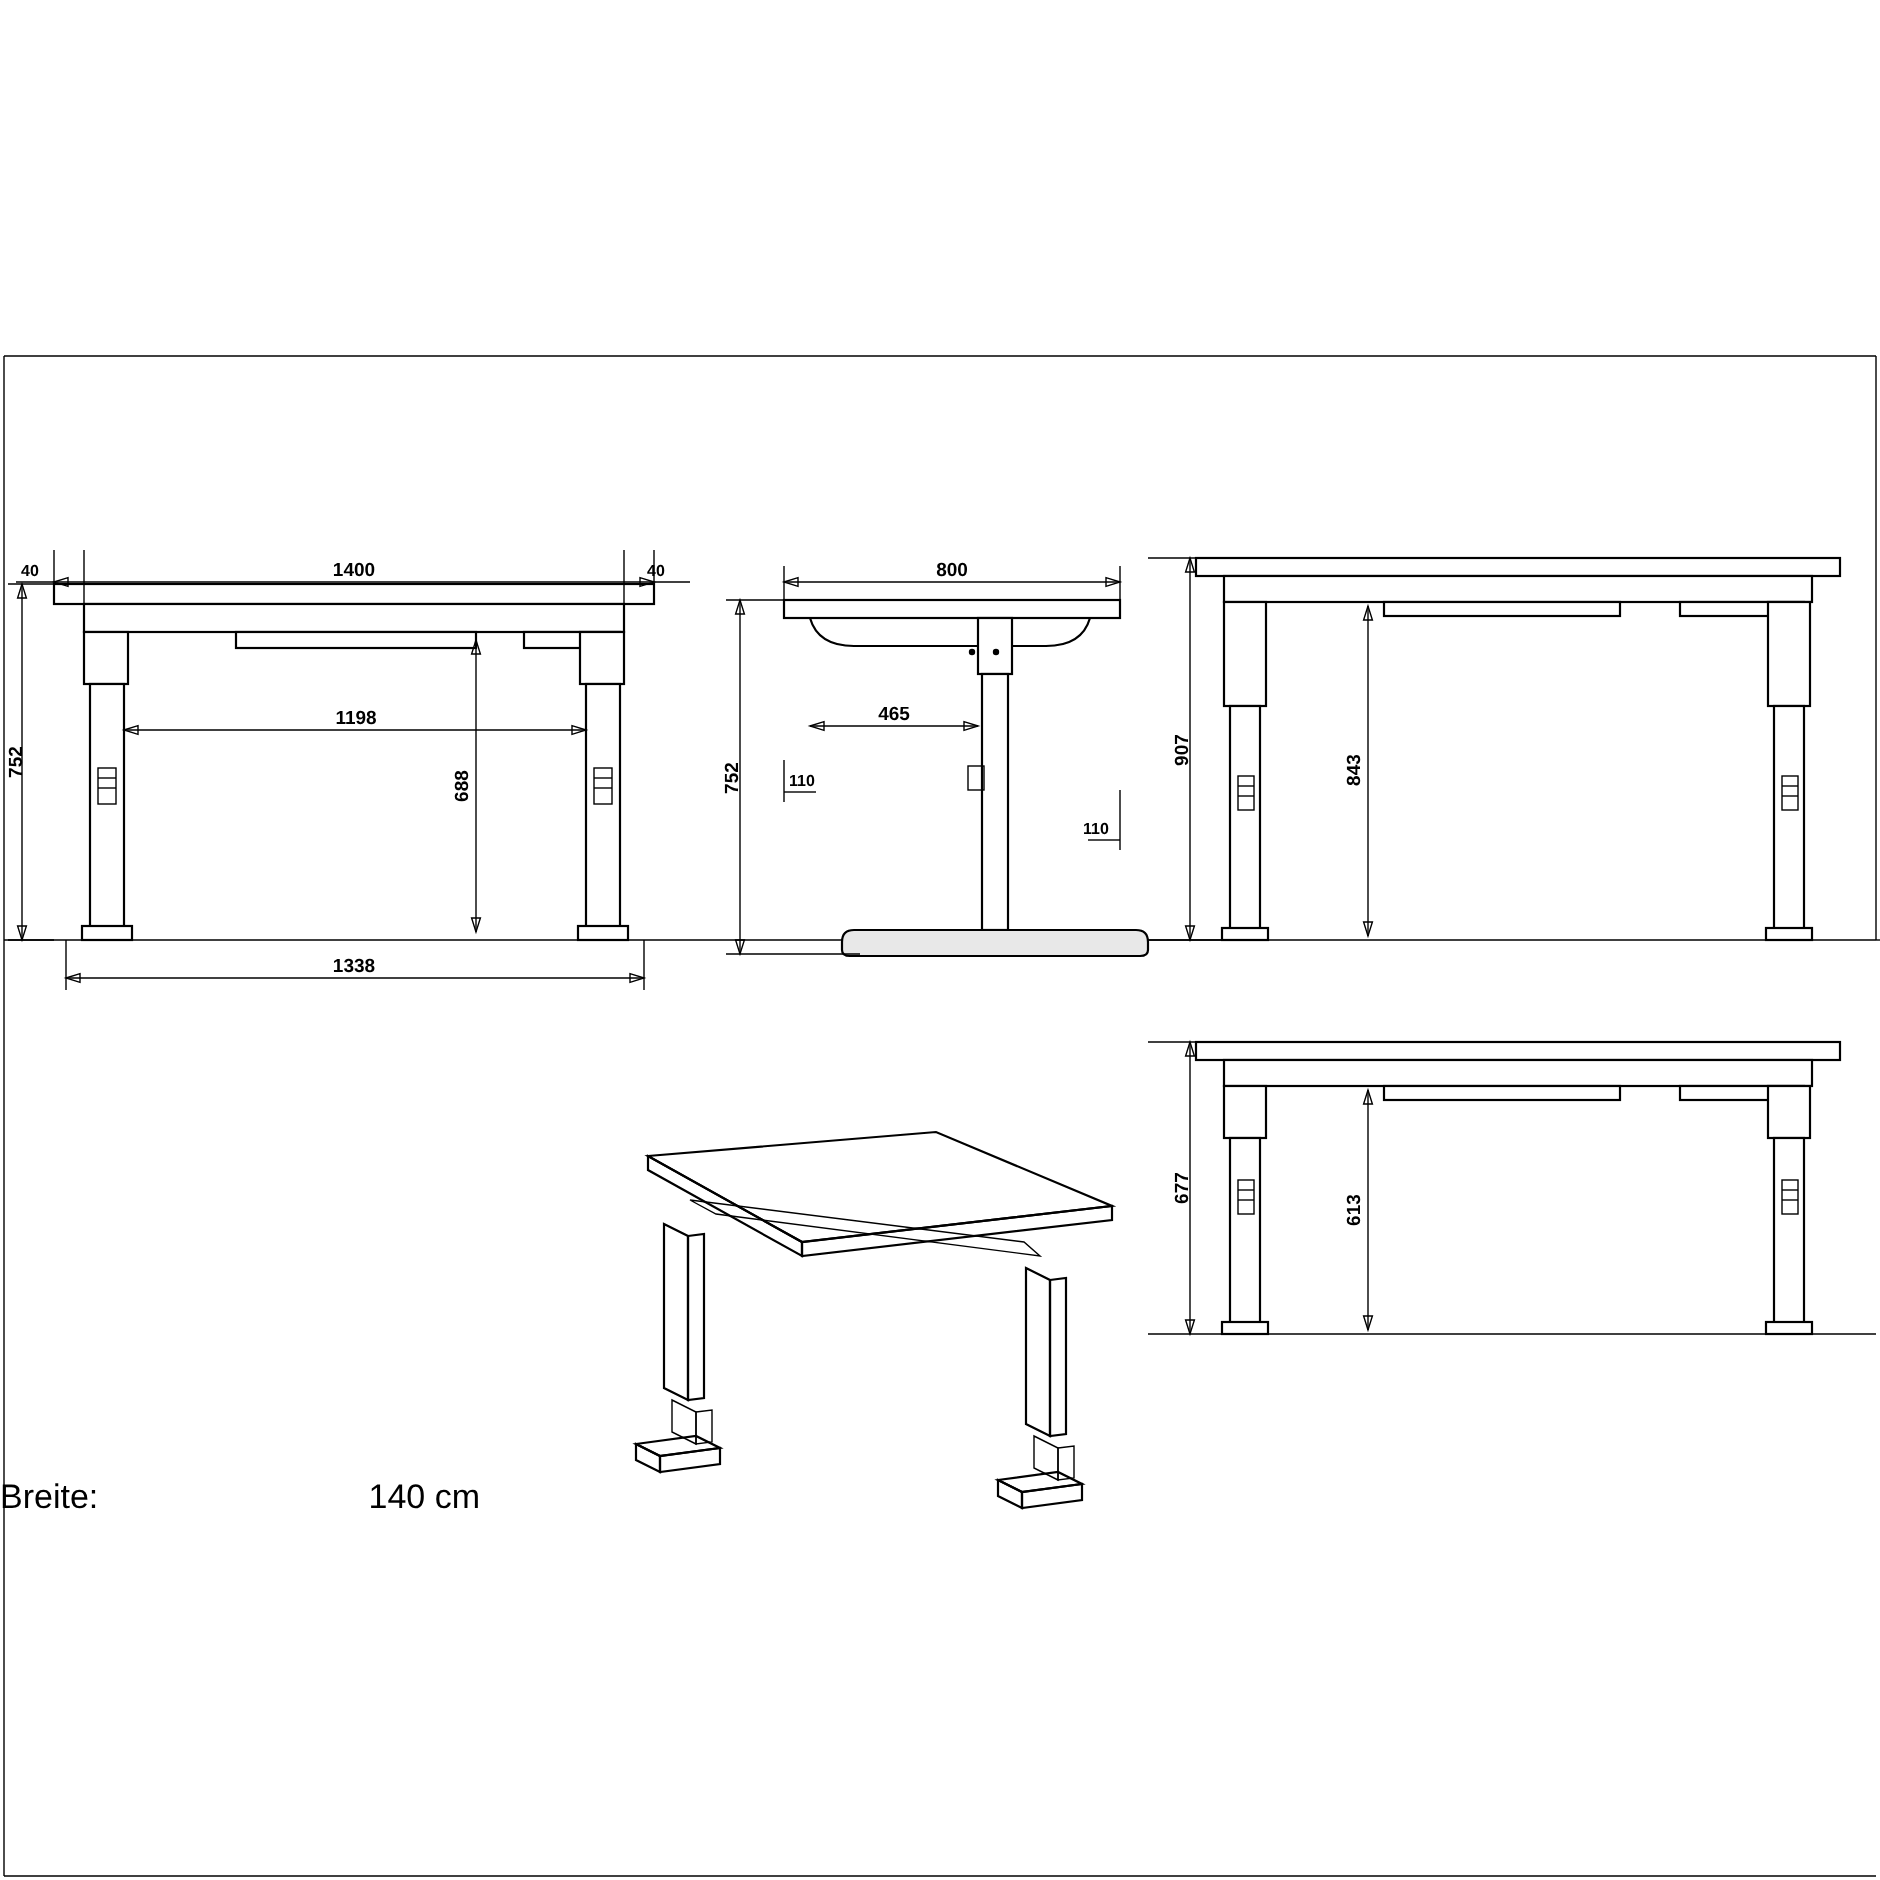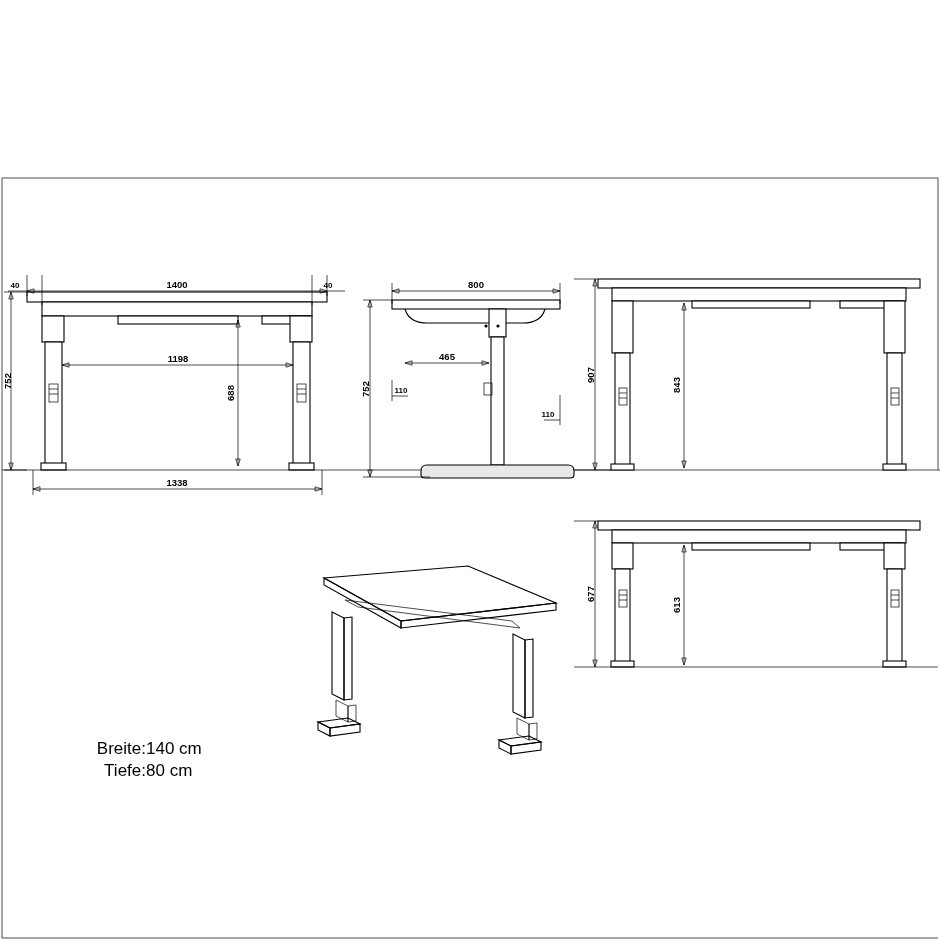--- a/index.html
+++ b/index.html
@@ -33,25 +33,25 @@
     font-size: 17px;
     line-height: 22px;
     font-family: "Liberation Sans", sans-serif;
   }
   .spec-row {
     display: flex;
     white-space: pre;
   }
   .spec-label {
     width: 120px;
-    text-align: right;
-    padding-left: 26px;
+    text-align: left;
   }
   .spec-value {
     width: 120px;
+    text-align: right;
   }
   text {
     font-family: "Liberation Sans", sans-serif;
     fill: #000;
   }
   .dim {
     font-size: 9.5px;
     font-weight: bold;
   }
   .dim-sm {
@@ -298,19 +298,15 @@
       <path class="ln thin" d="M529 724 L537 723 L537 739 L529 740 Z" fill="#fff"></path>
     </g>
 
   </svg>
 
   <div class="spec-table">
     <div class="spec-row">
       <span class="spec-label">Breite:</span>
       <span class="spec-value">140 cm</span>
     </div>
-    <div class="spec-row">
-      <span class="spec-label">Tiefe:</span>
-      <span class="spec-value">80 cm</span>
-    </div>
   </div>
 
 </div>
 
 </body></html>

